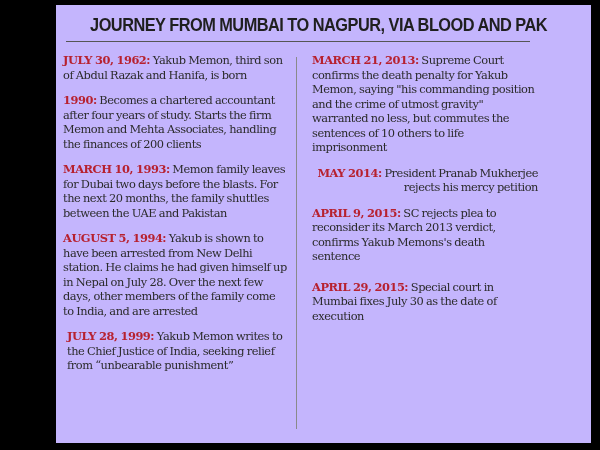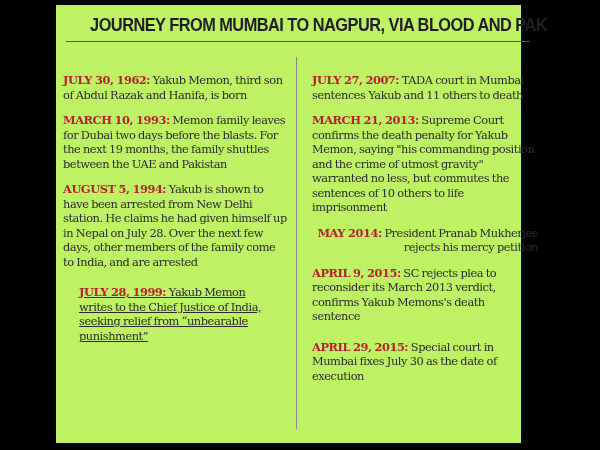--- a/index.html
+++ b/index.html
@@ -11,23 +11,23 @@
       width: 600px;
       height: 450px;
       position: relative;
       overflow: hidden;
       font-family: "DejaVu Serif", "Liberation Serif", serif;
     }
     .card {
       position: absolute;
       left: 56px;
       top: 5px;
-      width: 465px;
+      width: 535px;
       height: 438px;
-      background: #bef264;
+      background: #c4b5fd;
     }
     .title {
       position: absolute;
       left: 0;
       top: 9px;
       width: 487px;
       text-align: center;
       font-family: "Liberation Sans", sans-serif;
       font-weight: bold;
       font-size: 19px;
@@ -40,21 +40,21 @@
     .title-rule {
       position: absolute;
       left: 10px;
       top: 36px;
       width: 464px;
       height: 1px;
       background: #555555;
     }
     .col {
       position: absolute;
-      top: 68px;
+      top: 48px;
     }
     .col-left {
       left: 7px;
       width: 225px;
     }
     .col-right {
       left: 256px;
       width: 226px;
     }
     .divider {
@@ -82,27 +82,27 @@
   </style>
 </head>
 <body>
 
 <div class="card">
   <div class="title">JOURNEY FROM MUMBAI TO NAGPUR, VIA BLOOD AND PAK</div>
   <div class="title-rule"></div>
 
   <div class="col col-left">
     <p class="entry" style="margin:0 0 11px 0;"><span class="date">JULY 30, 1962:</span> <span class="text">Yakub Memon, third son of Abdul Razak and Hanifa, is born</span></p>
-    <p class="entry" style="margin:0 0 11px 0;"><span class="date">MARCH 10, 1993:</span> <span class="text">Memon family leaves for Dubai two days before the blasts. For the next 19 months, the family shuttles between the UAE and Pakistan</span></p>
+    <p class="entry" style="margin:0 0 11px 0;"><span class="date">1990:</span> <span class="text">Becomes a chartered accountant after four years of study. Starts the firm Memon and Mehta Associates, handling the finances of 200 clients</span></p>
+    <p class="entry" style="margin:0 0 11px 0;"><span class="date">MARCH 10, 1993:</span> <span class="text">Memon family leaves for Dubai two days before the blasts. For the next 20 months, the family shuttles between the UAE and Pakistan</span></p>
     <p class="entry" style="margin:0 0 11px 0;"><span class="date">AUGUST 5, 1994:</span> <span class="text">Yakub is shown to have been arrested from New Delhi station. He claims he had given himself up in Nepal on July 28. Over the next few days, other members of the family come to India, and are arrested</span></p>
-    <p class="entry" style="margin:16px;text-decoration:underline;"><span class="date">JULY 28, 1999:</span> <span class="text">Yakub Memon writes to the Chief Justice of India, seeking relief from “unbearable punishment”</span></p>
+    <p class="entry" style="margin:4px;"><span class="date">JULY 28, 1999:</span> <span class="text">Yakub Memon writes to the Chief Justice of India, seeking relief from “unbearable punishment”</span></p>
   </div>
 
   <div class="divider"></div>
 
   <div class="col col-right">
-    <p class="entry" style="margin:0 0 11px 0;"><span class="date">JULY 27, 2007:</span> <span class="text">TADA court in Mumbai sentences Yakub and 11 others to death</span></p>
     <p class="entry" style="margin:0 0 11px 0;"><span class="date">MARCH 21, 2013:</span> <span class="text">Supreme Court confirms the death penalty for Yakub Memon, saying "his commanding position and the crime of utmost gravity" warranted no less, but commutes the sentences of 10 others to life imprisonment</span></p>
     <p class="entry" style="margin:0 0 11px 0;text-align:right;"><span class="date">MAY 2014:</span> <span class="text">President Pranab Mukherjee rejects his mercy petition</span></p>
     <p class="entry" style="margin:0 13px 11px 0;"><span class="date">APRIL 9, 2015:</span> <span class="text">SC rejects plea to reconsider its March 2013 verdict, confirms Yakub Memons's death sentence</span></p>
     <p class="entry" style="margin:16px 0 11px 0;"><span class="date">APRIL 29, 2015:</span> <span class="text">Special court in Mumbai fixes July 30 as the date of execution</span></p>
   </div>
 </div>
 
 </body></html>

